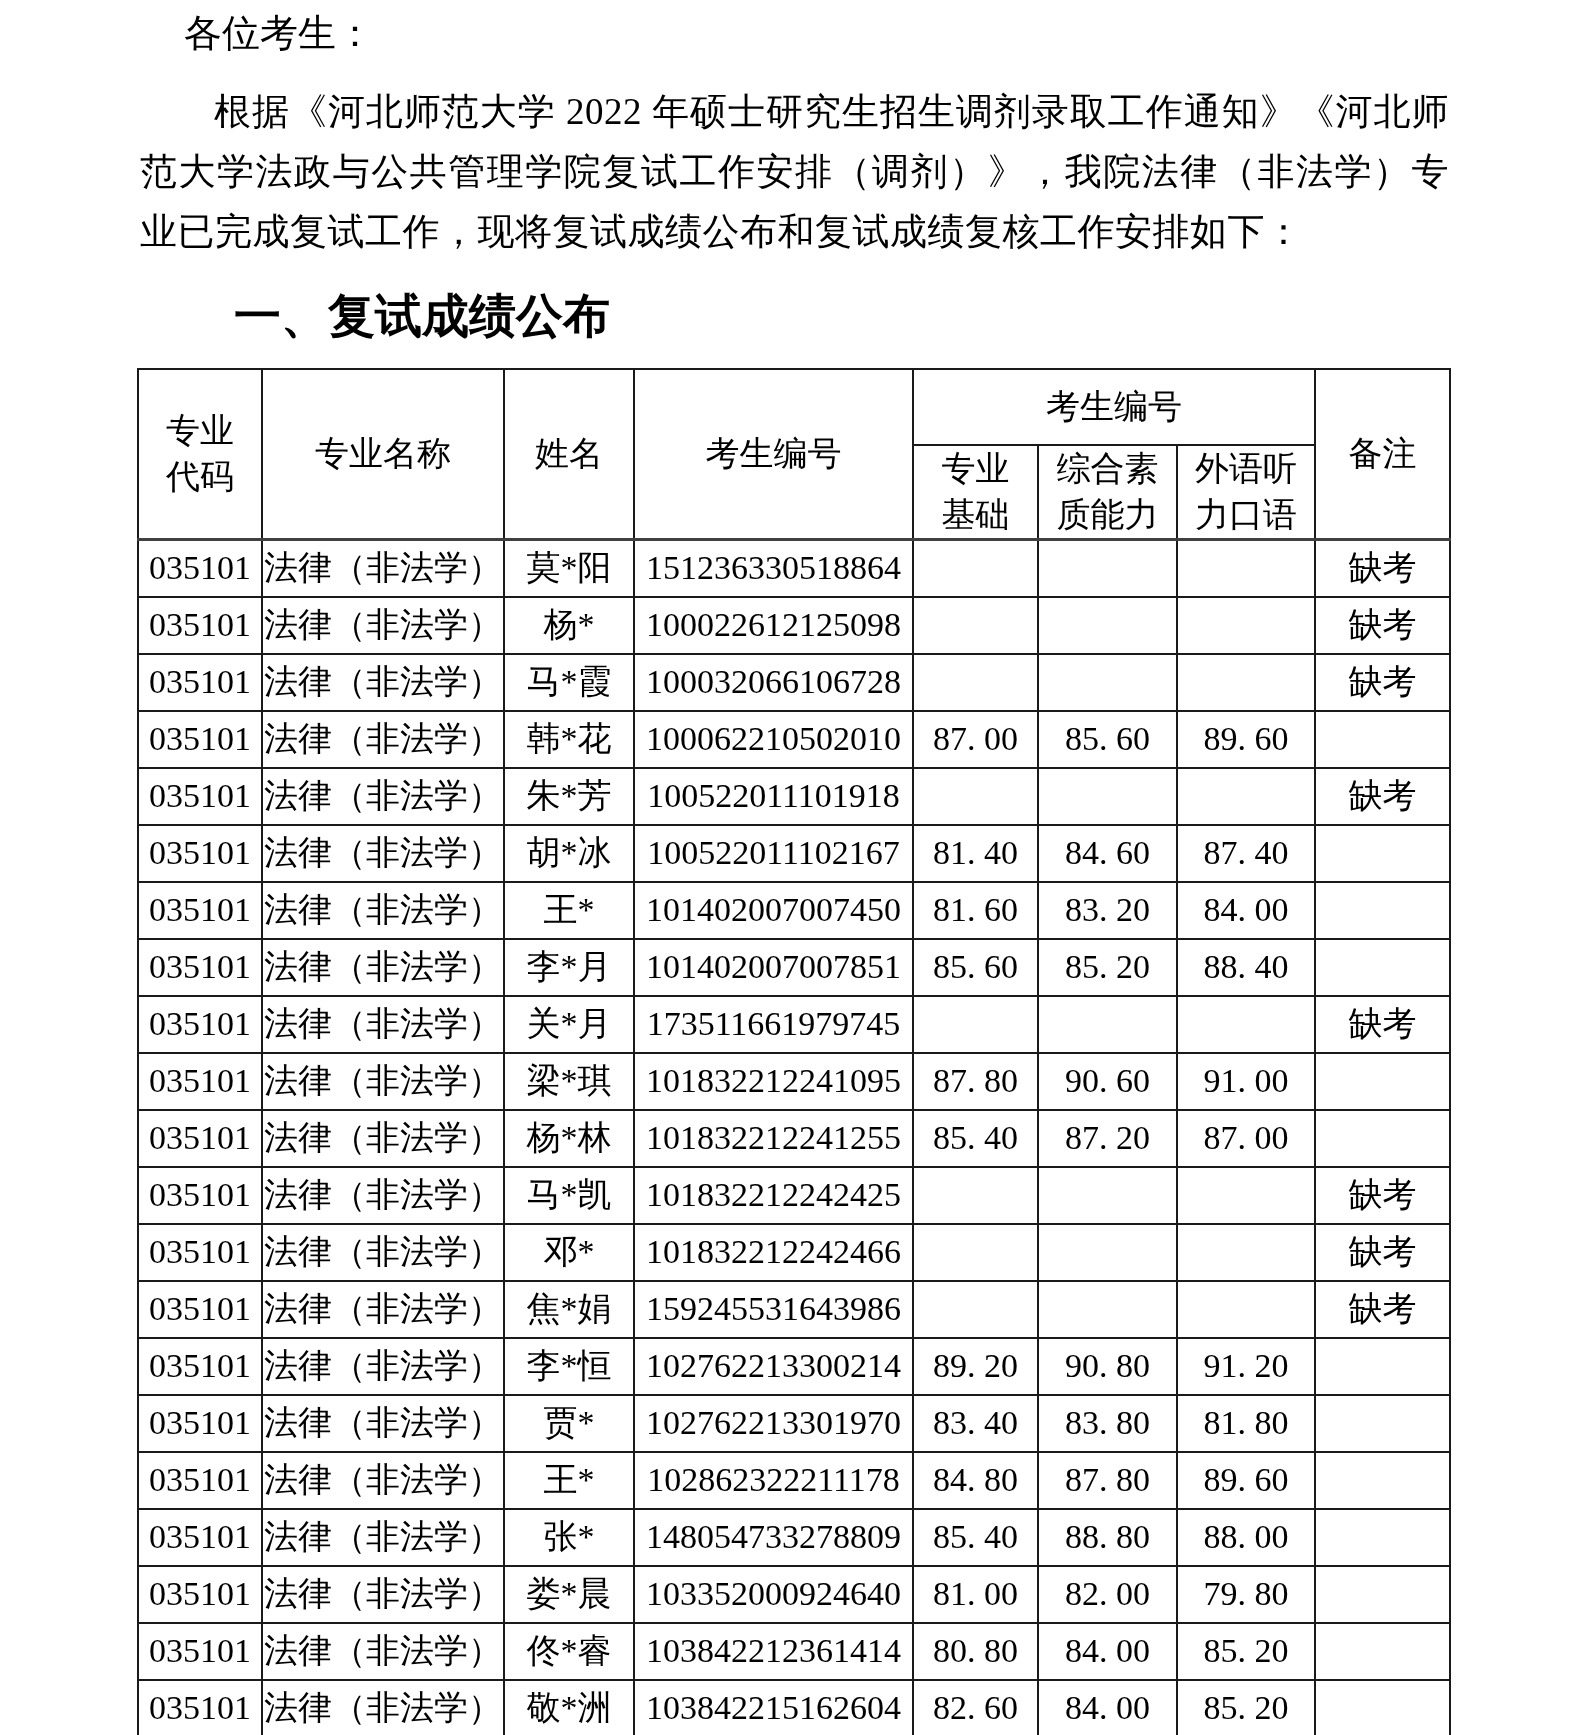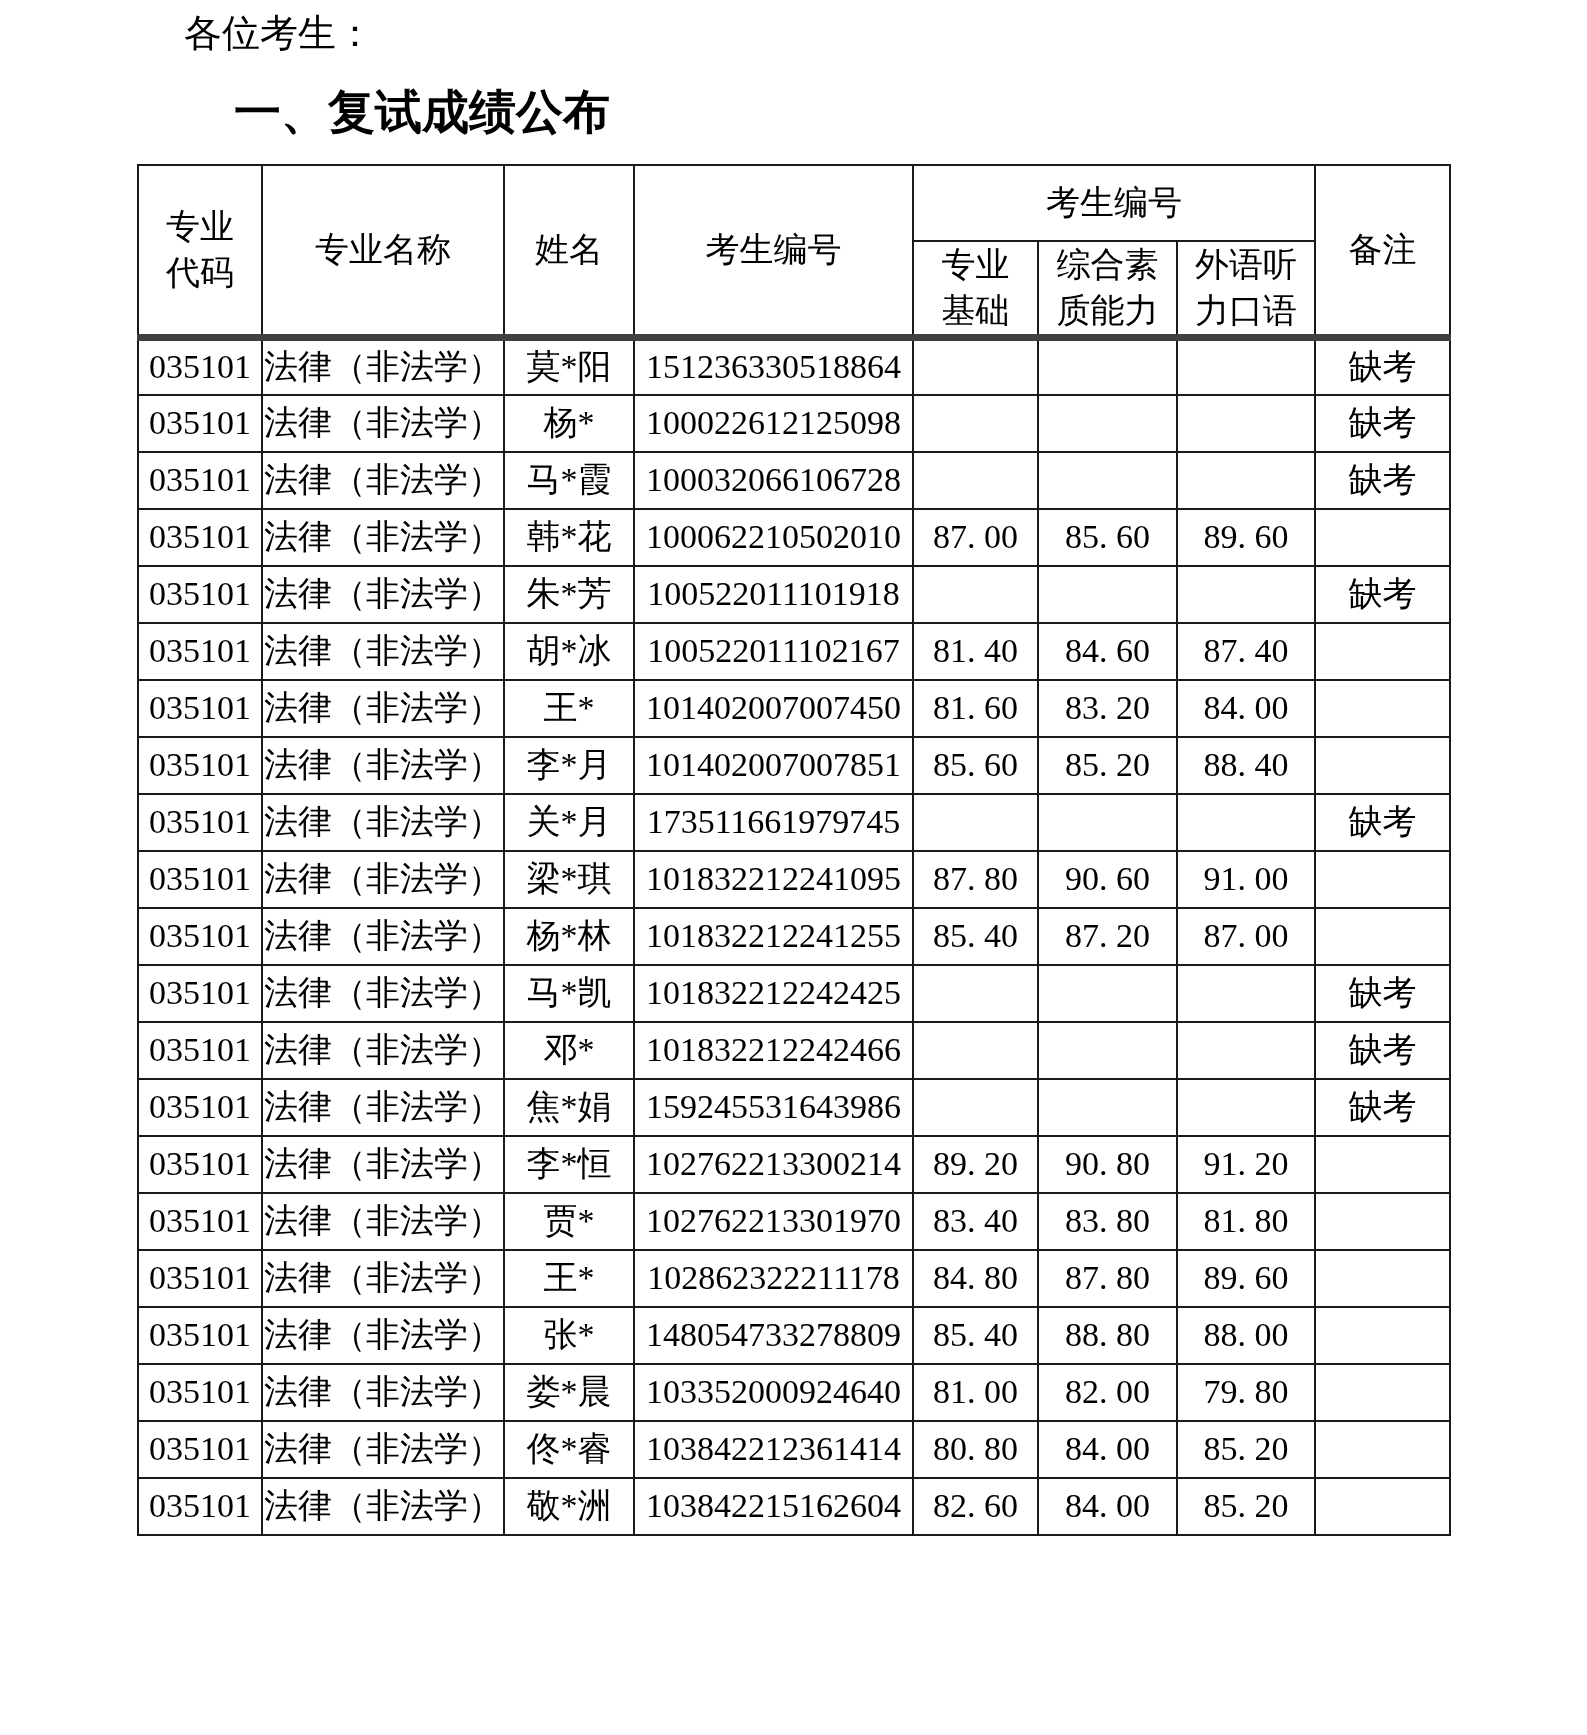--- a/index.html
+++ b/index.html
@@ -58,33 +58,34 @@
     height: 74px;
   }
   .score-table thead tr.head-sub th {
     height: 90px;
   }
   .score-table thead th {
     white-space: pre-line;
     line-height: 46px;
   }
   .score-table thead {
-    border-bottom: 7px solid #404040;
+    border-bottom: 3px solid #404040;
   }
   .score-table tbody tr {
     height: 57px;
   }
 </style>
 </head>
 <body>
 
 <div class="doc">
 
   <div class="salutation">各位考生：</div>
 
+  <div class="intro-paragraph">根据《河北师范大学 2022 年硕士研究生招生调剂录取工作通知》《河北师范大学法政与公共管理学院复试工作安排（调剂）》，我院法律（非法学）专业已完成复试工作，现将复试成绩公布和复试成绩复核工作安排如下：</div>
 
   <div class="section-heading">一、复试成绩公布</div>
 
   <table class="score-table">
     <colgroup>
       <col style="width:124px">
       <col style="width:242px">
       <col style="width:130px">
       <col style="width:279px">
       <col style="width:125px">

